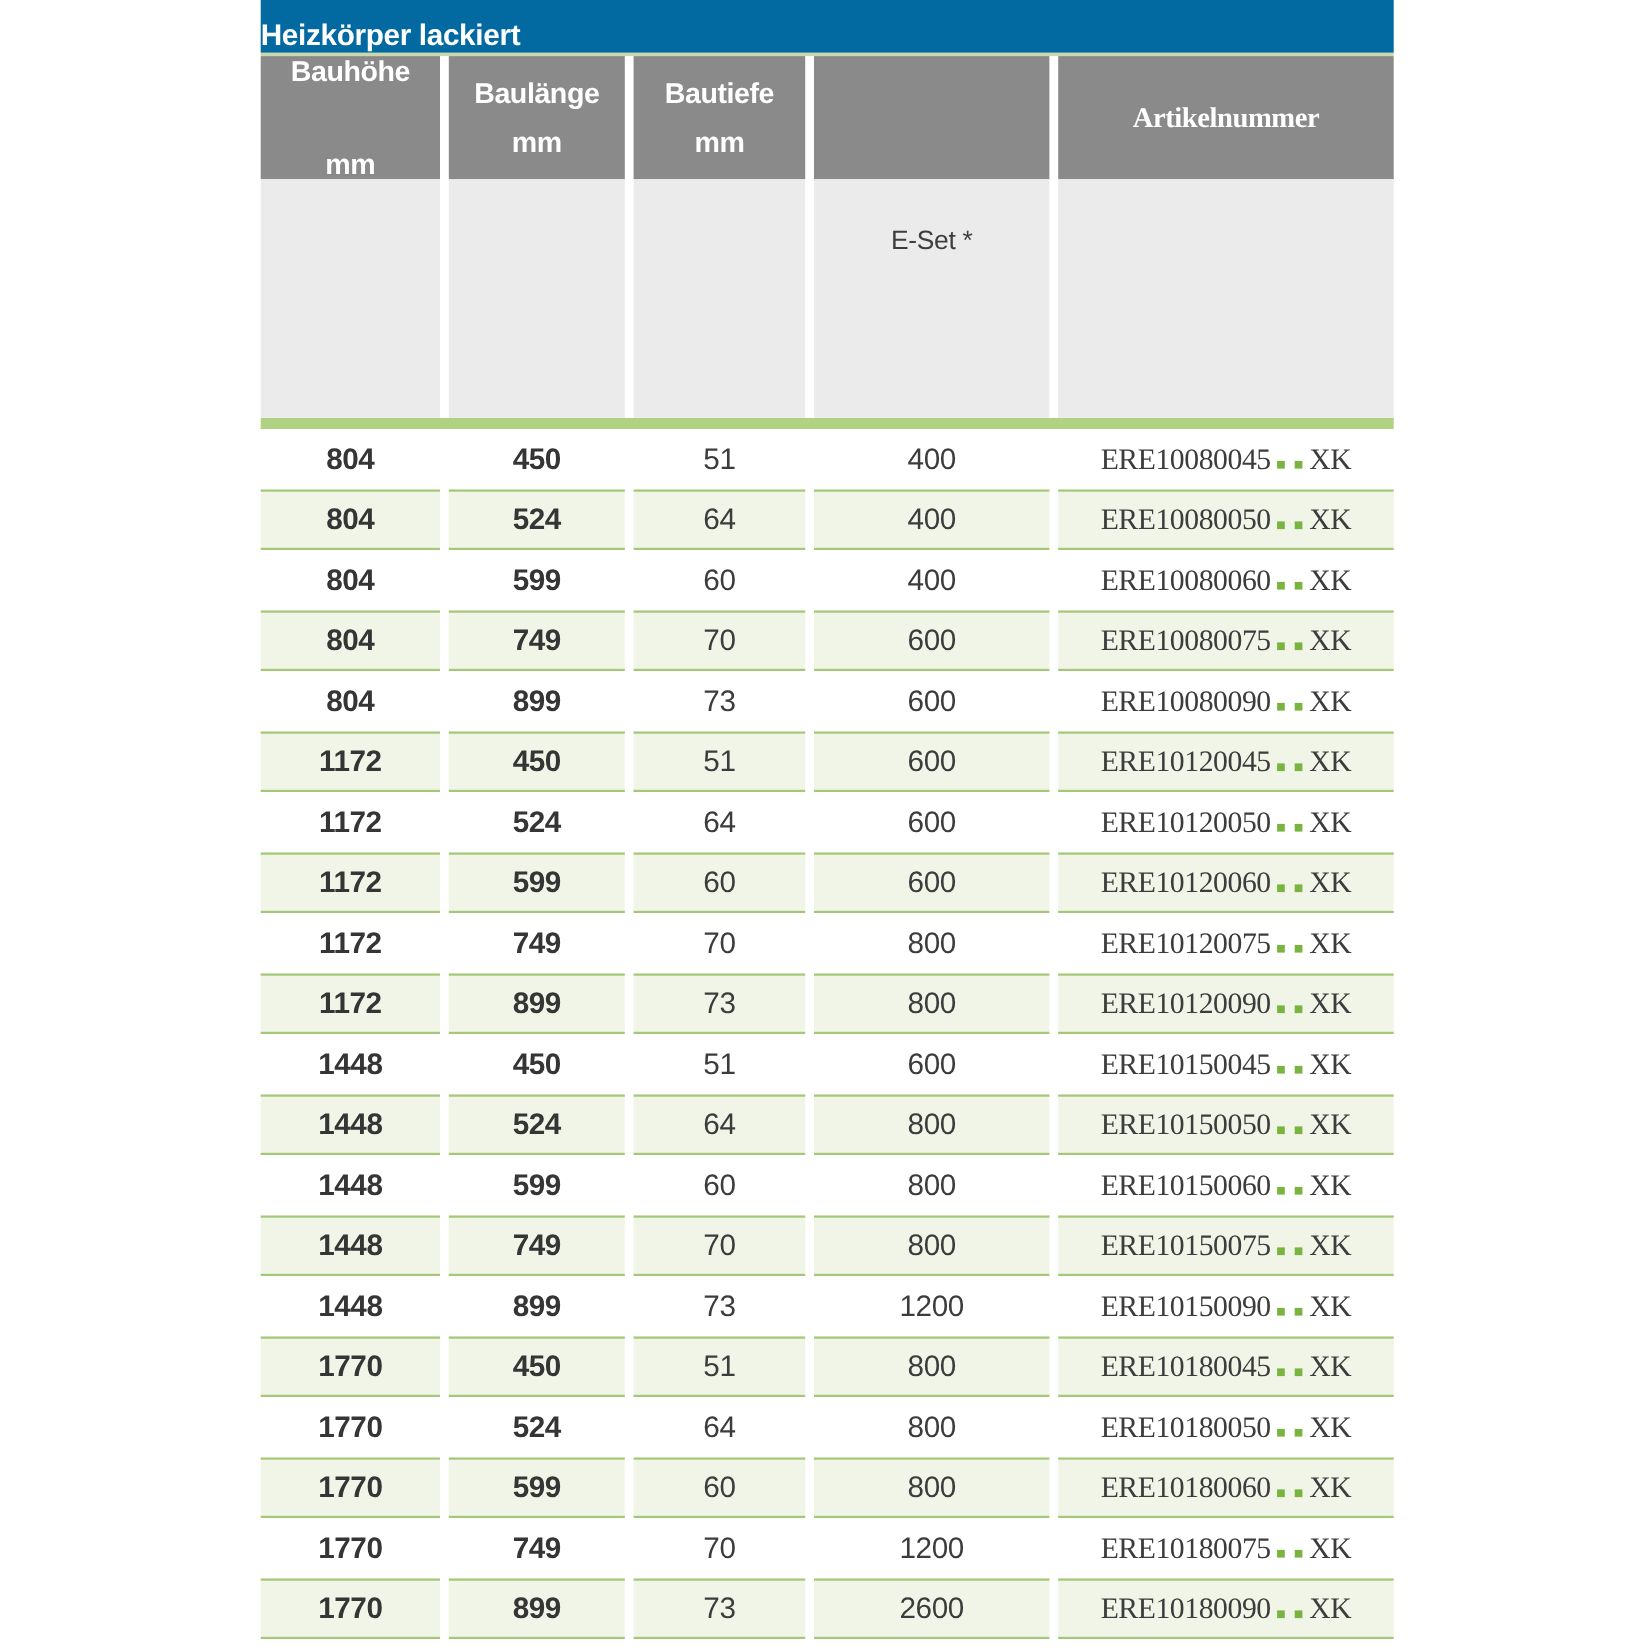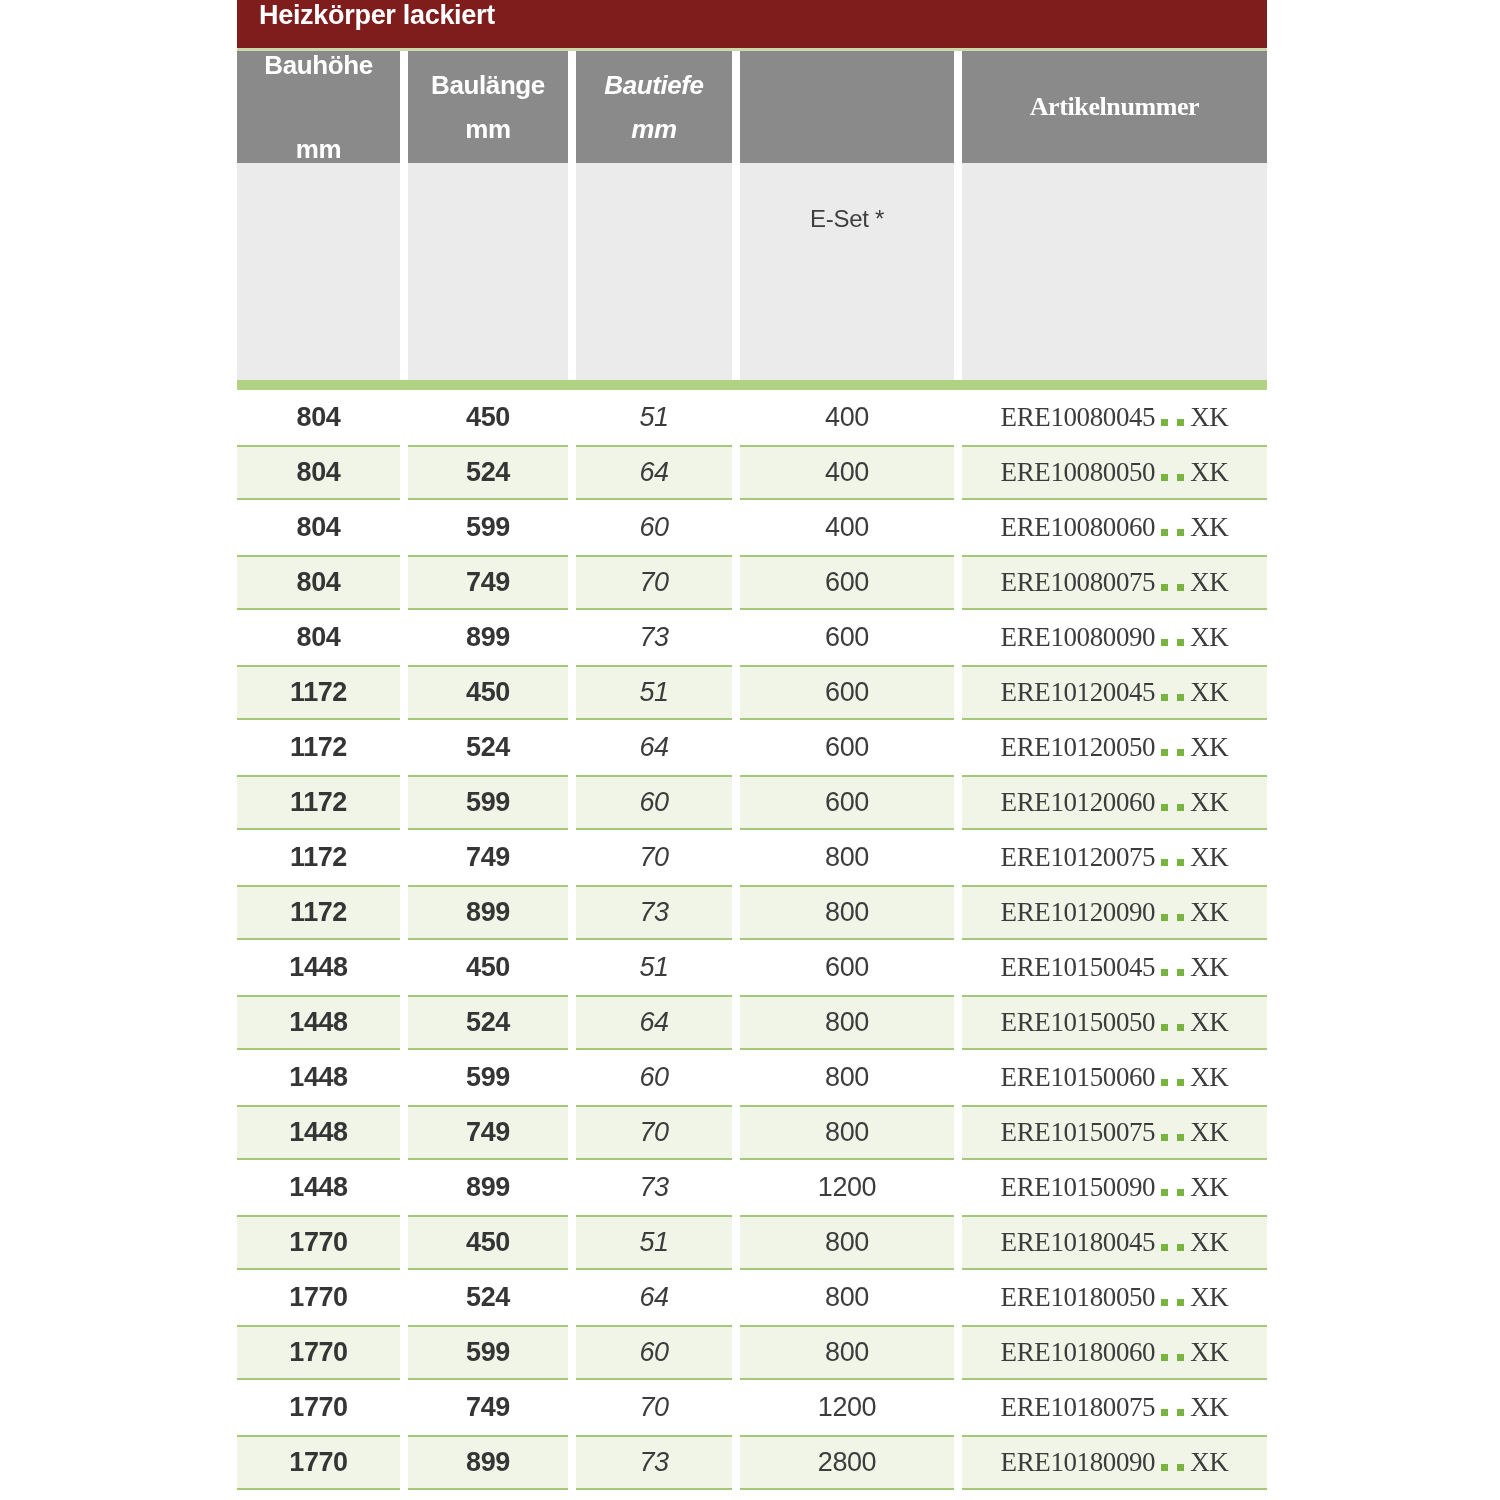--- a/index.html
+++ b/index.html
@@ -12,41 +12,40 @@
     overflow: hidden;
   }
   .spec-table {
     position: absolute;
     left: 237px;
     top: 0;
     width: 1030px;
   }
   .title-bar {
     height: 48px;
-    background: #7f1d1d;
+    background: #0369a1;
     color: #ffffff;
     font-size: 27px;
     font-weight: bold;
     display: flex;
-    align-items: flex-start;
-    padding-left: 22px;
+    align-items: flex-end;
     box-sizing: border-box;
     letter-spacing: -0.3px;
   }
   .title-underline {
     height: 3px;
     background: #cbd8a7;
   }
   .trow {
     display: flex;
     gap: 8px;
   }
   .c1 { width: 163px; gap: 40px; }
   .c2 { width: 160px; }
-  .c3 { width: 156px; font-style: italic; }
+  .c3 { width: 156px; }
   .c4 { width: 214px; }
   .c5 { width: 305px; font-family: Liberation Serif, serif; }
   .head-cell {
     background: #8a8a8a;
     height: 112px;
     color: #ffffff;
     font-size: 26px;
     font-weight: bold;
     text-align: center;
     display: flex;
@@ -377,21 +376,21 @@
       <span>ERE10180075</span>
       <span class="dots"><i></i><i></i></span>
       <span>XK</span>
     </div>
   </div>
 
   <div class="trow data-row shaded">
     <div class="cell b c1">1770</div>
     <div class="cell b c2">899</div>
     <div class="cell c3">73</div>
-    <div class="cell c4">2800</div>
+    <div class="cell c4">2600</div>
     <div class="cell c5">
       <span>ERE10180090</span>
       <span class="dots"><i></i><i></i></span>
       <span>XK</span>
     </div>
   </div>
 </div>
 
 </div>
 

